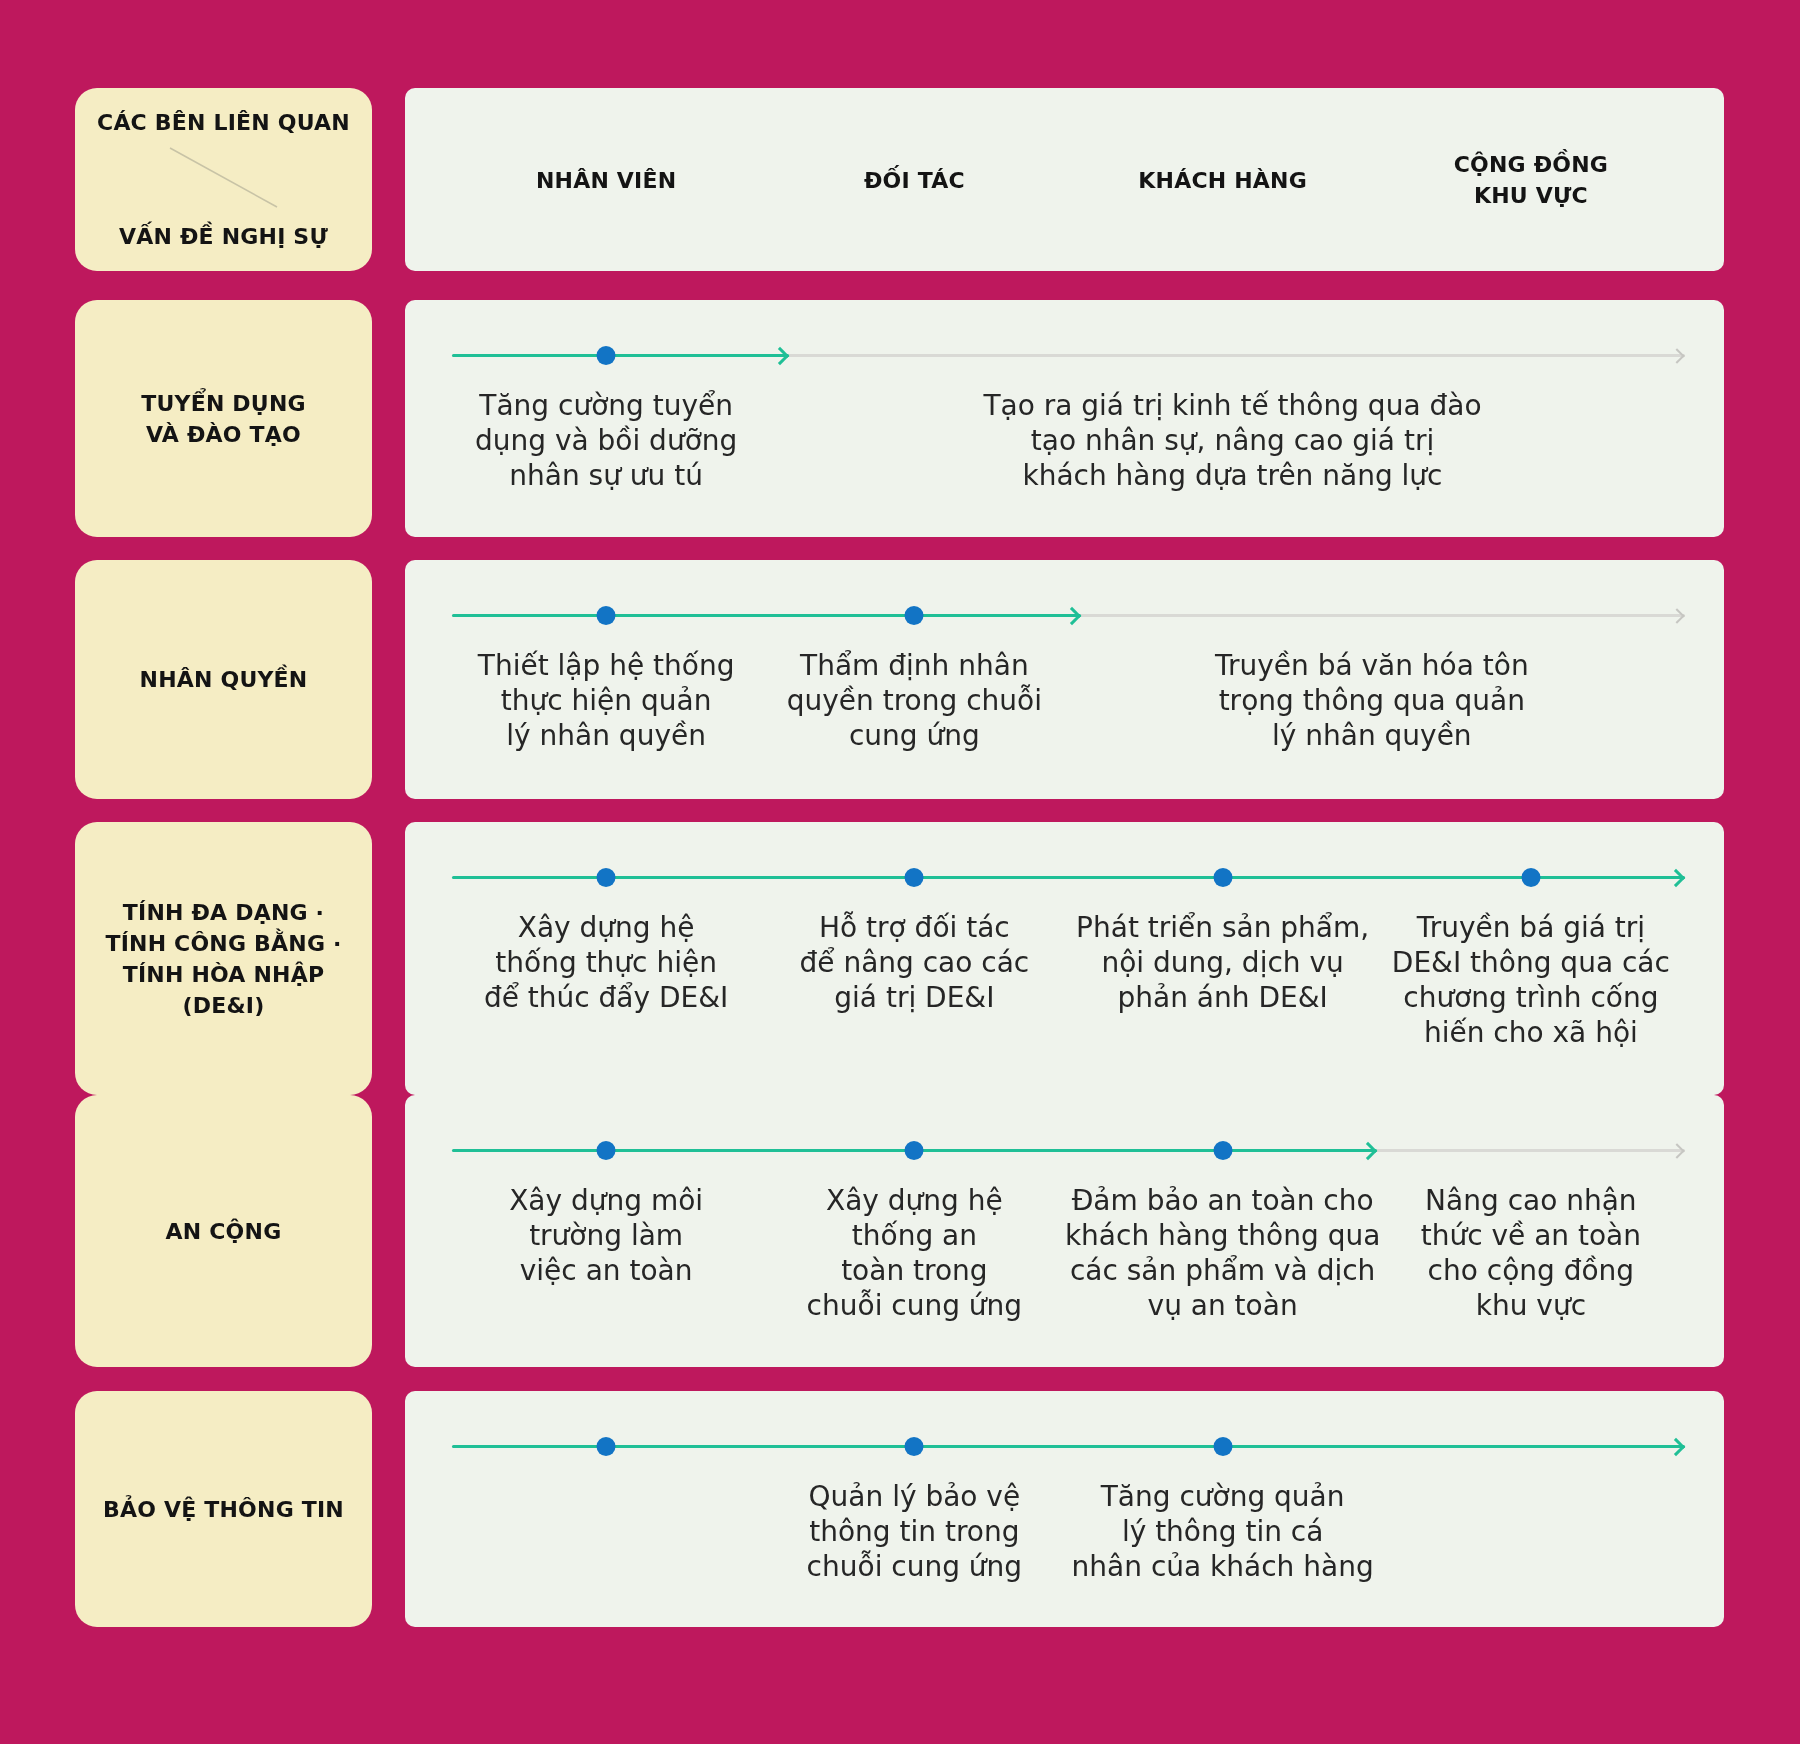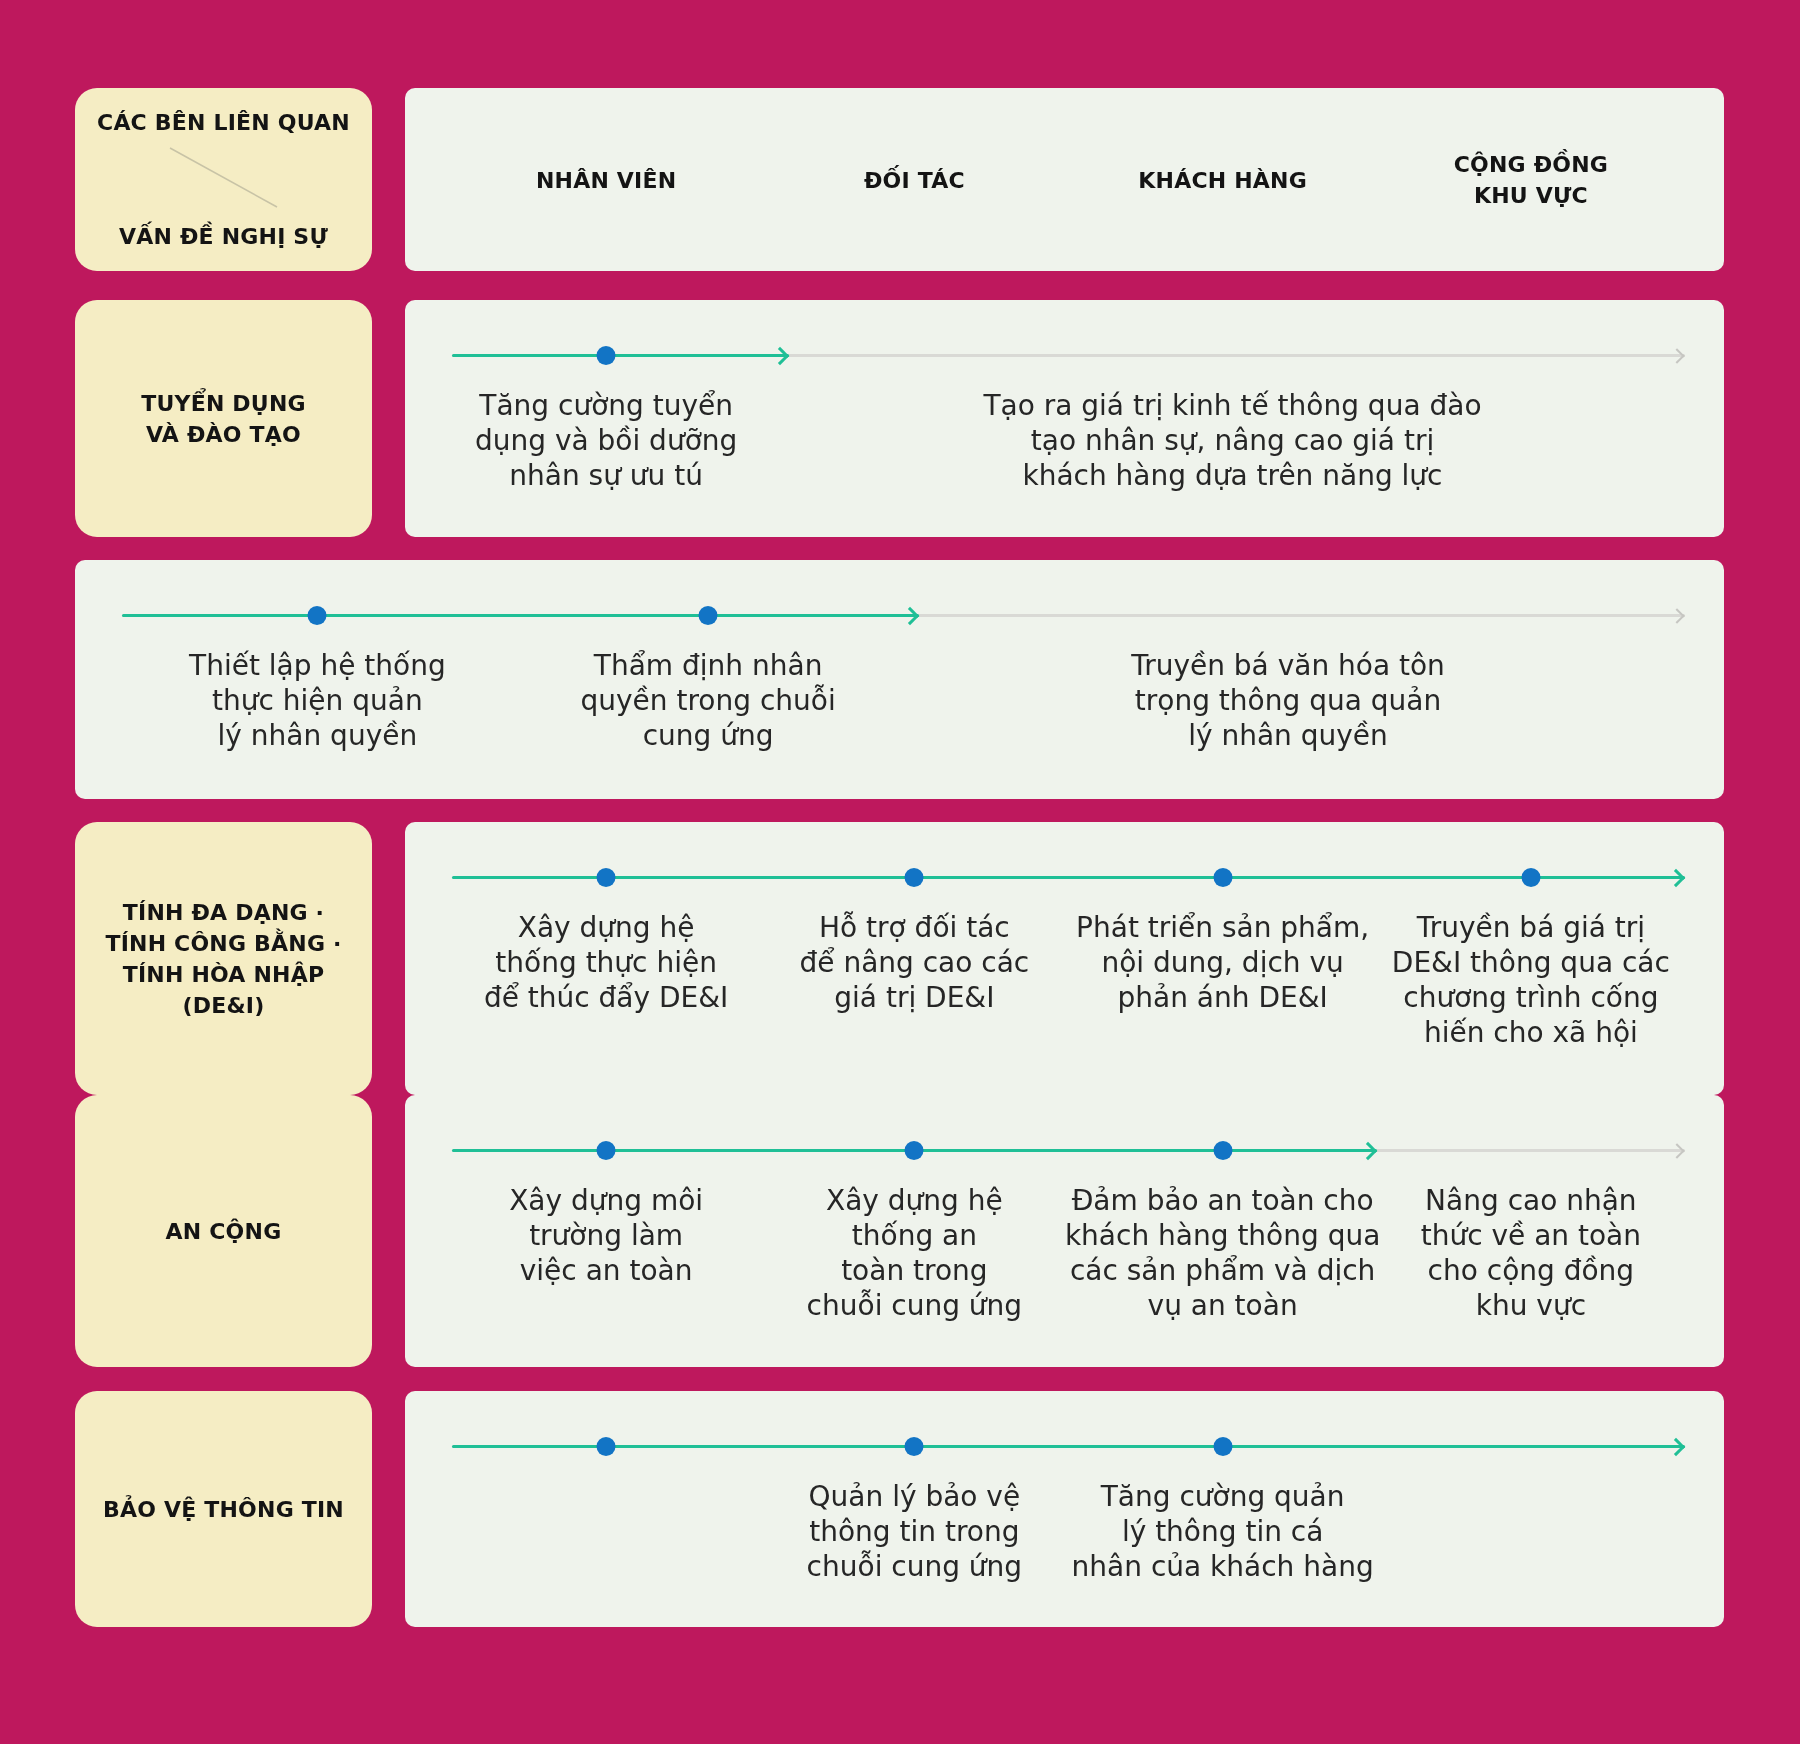--- a/index.html
+++ b/index.html
@@ -97,20 +97,23 @@
 dụng và bồi dưỡng
 nhân sự ưu tú</div>
         <div class="cell" style="left:63.3%">Tạo ra giá trị kinh tế thông qua đào
 tạo nhân sự, nâng cao giá trị
 khách hàng dựa trên năng lực</div>
       </div>
     </div>
   </div>
 
   <div class="band gap23" style="height:239px">
+    <div class="label-box">
+      <div class="bold-label">NHÂN QUYỀN</div>
+    </div>
     <div class="panel">
       <div class="timeline">
         <div class="track"></div>
         <span class="chev gray" style="left:100%"></span>
         <div class="progress" style="width:51%"></div>
         <span class="chev" style="left:51%"></span>
         <span class="dot" style="left:12.5%"></span>
         <span class="dot" style="left:37.5%"></span>
         <div class="cell" style="left:12.5%">Thiết lập hệ thống
 thực hiện quản

